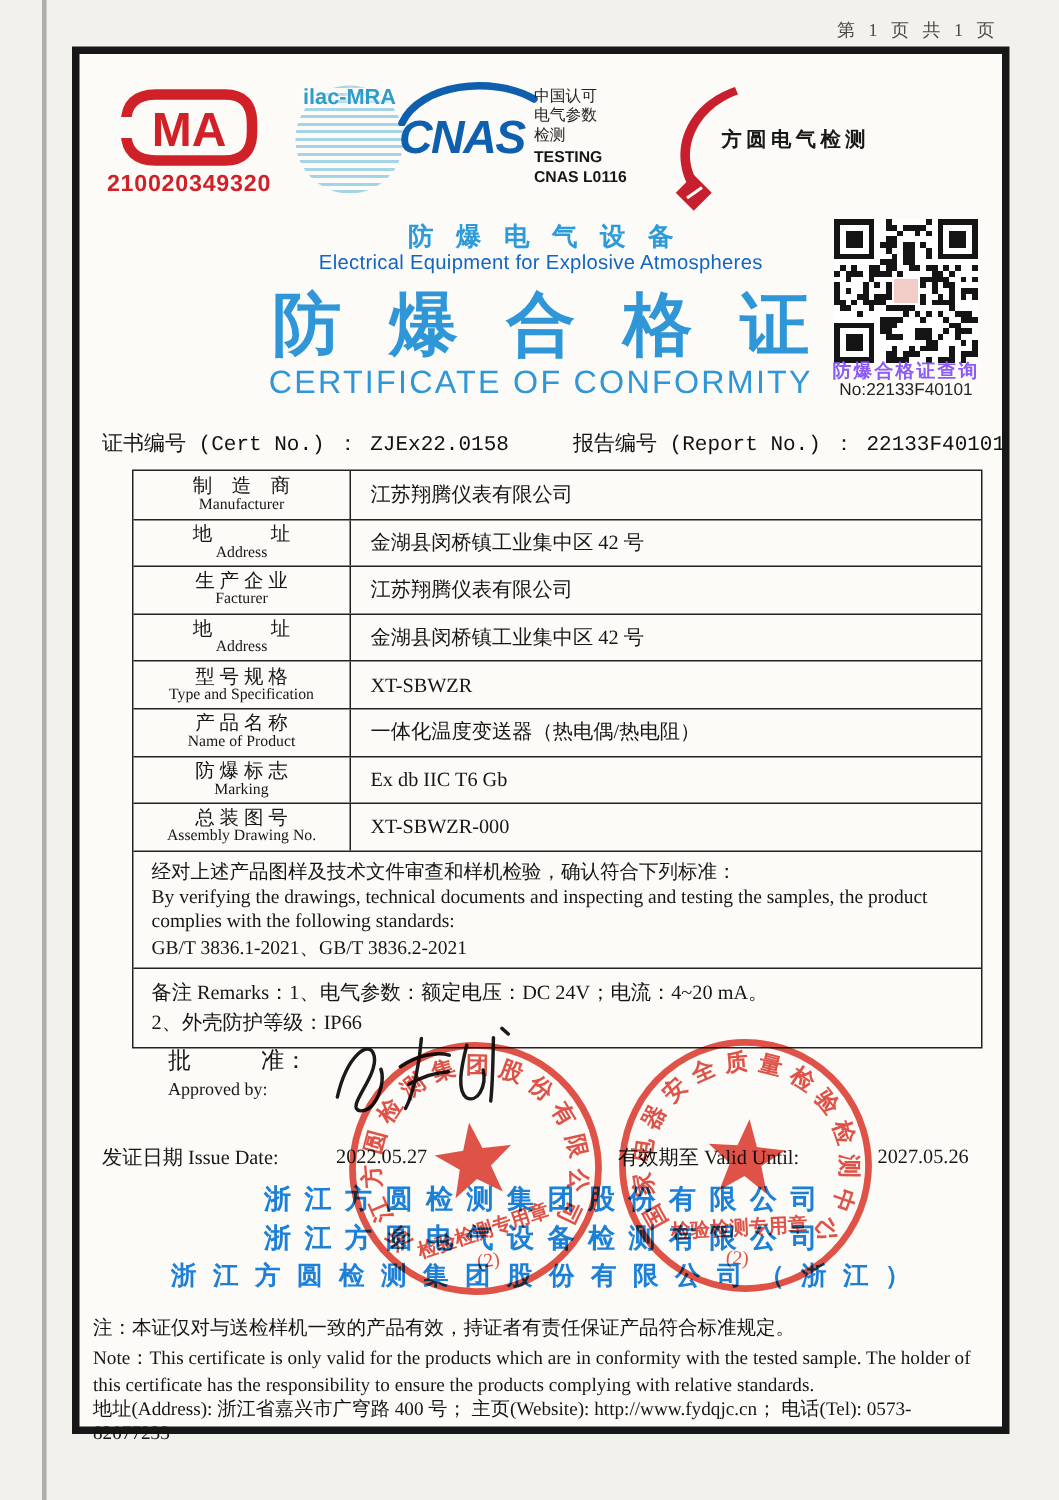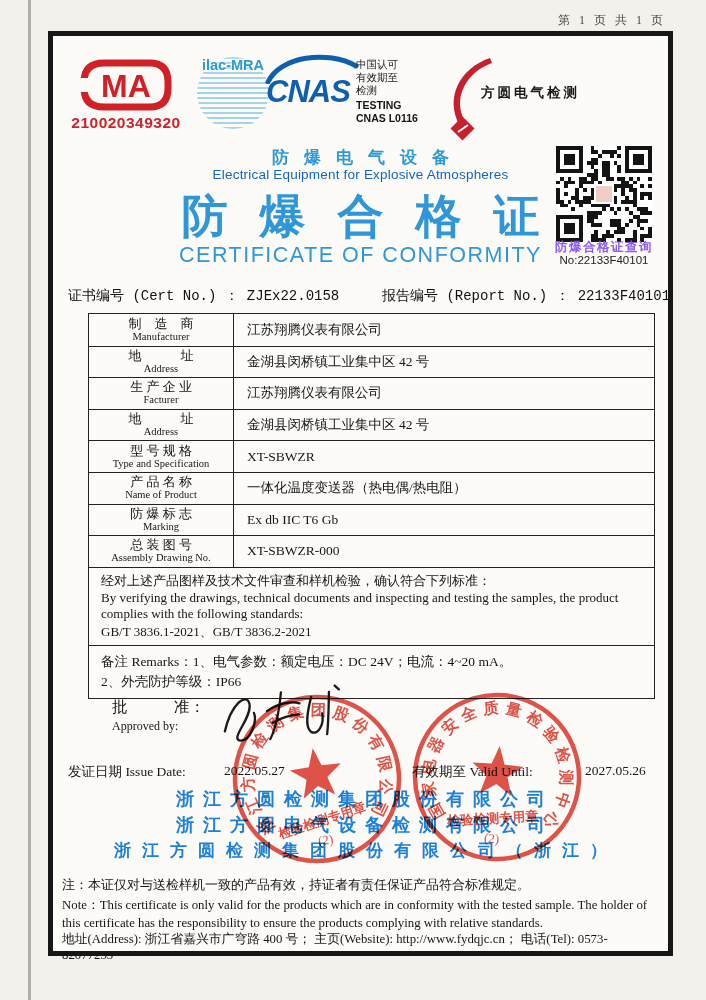--- a/index.html
+++ b/index.html
@@ -94,21 +94,21 @@
   <div class="abs ilac">
     <span>ilac-MRA</span>
   </div>
 
   <svg class="abs" style="left:262px;top:50px;" width="100" height="34" viewBox="0 0 100 34">
     <path d="M6 32 C 18 6 66 0 94 16" fill="none" stroke="#0e5fae" stroke-width="5" stroke-linecap="round"></path>
   </svg>
   <div class="abs cnas-word">CNAS</div>
   <div class="abs cnas-side">
     <div>中国认可</div>
-    <div>有效期至</div>
+    <div>电气参数</div>
     <div>检测</div>
   </div>
   <div class="abs cnas-bot">
     <div>TESTING</div>
     <div>CNAS L0116</div>
   </div>
 
   <svg class="abs" style="left:438px;top:54px;" width="60" height="92" viewBox="0 0 60 92">
     <path d="M52 4 C 22 14 6 44 22 72 L 27 67 C 14 45 28 18 54 9 Z" fill="#c81f2e"></path>
     <rect x="16" y="66" width="17" height="17" transform="rotate(45 24.5 74.5)" fill="#c81f2e"></rect>

